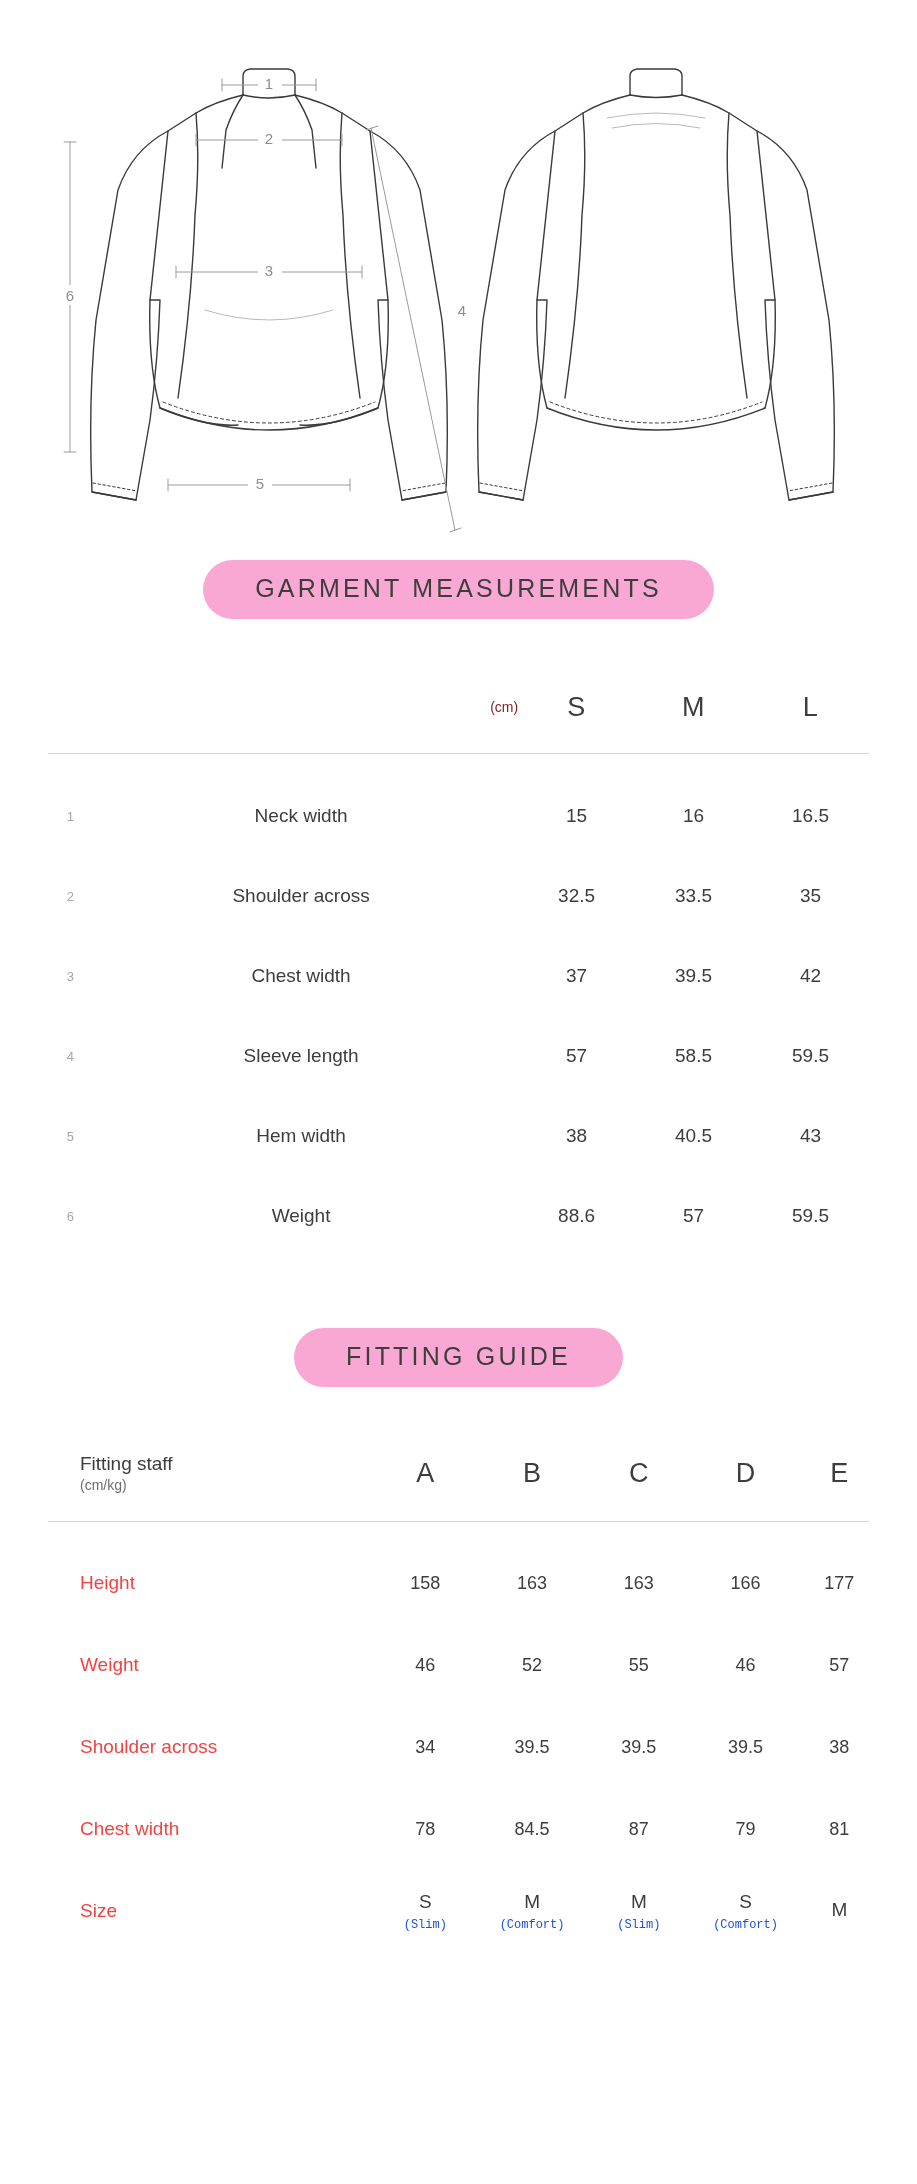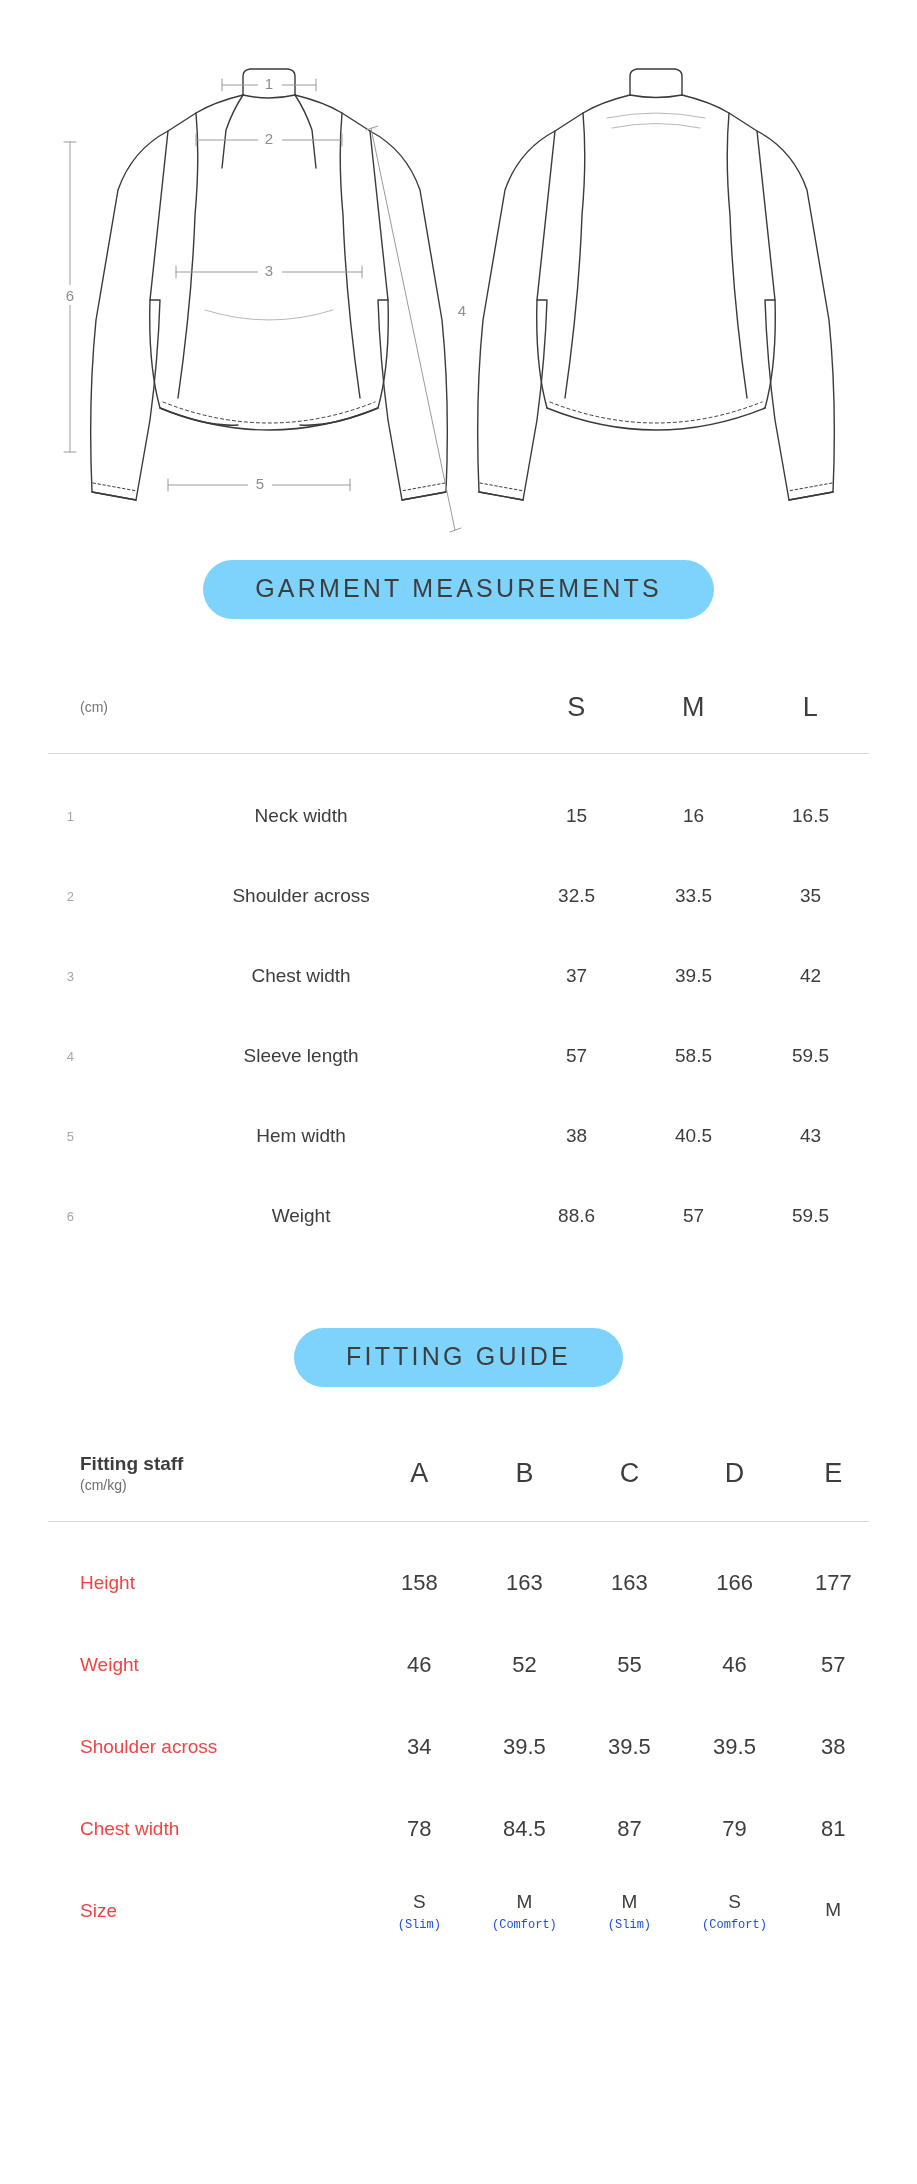--- a/index.html
+++ b/index.html
@@ -30,21 +30,21 @@
     display: block;
   }
 
   
   .pill-row {
     display: flex;
     justify-content: center;
     align-items: center;
   }
   .pill {
-    background: #7dd3fc;
+    background: #f9a8d4;
     border-radius: 40px;
     color: #3d3d3d;
     font-size: 25px;
     letter-spacing: 3.2px;
     padding: 14px 52px 16px;
     text-align: center;
     font-weight: 400;
   }
 
   
@@ -64,24 +64,24 @@
   #garment-table th, #garment-table td {
     padding: 0;
     font-weight: 400;
   }
   #garment-table thead th {
     height: 92px;
     vertical-align: middle;
     border-bottom: 1px solid #d8d8d8;
   }
   .unit-cell {
-    text-align: left;
+    text-align: right;
     padding-left: 32px !important;
     font-size: 14px;
-    color: #737373;
+    color: #7f1d1d;
   }
   .size-head {
     font-size: 27px;
     color: #3d3d3d;
     text-align: center;
     font-weight: 400;
     letter-spacing: 0.5px;
   }
   #garment-table tbody tr td {
     height: 80px;
@@ -127,21 +127,21 @@
     border-bottom: 1px solid #d8d8d8;
   }
   .staff-head {
     text-align: left;
     padding-left: 32px !important;
     line-height: 1.35;
   }
   .staff-head .t1 {
     font-size: 19px;
     color: #3d3d3d;
-    font-weight: bold;
+    font-weight: normal;
     display: block;
   }
   .staff-head .t2 {
     font-size: 14px;
     color: #6d6d6d;
     display: block;
   }
   .letter-head {
     font-size: 27px;
     color: #3d3d3d;
@@ -156,21 +156,21 @@
     padding-top: 20px;
   }
   .frowlabel {
     font-size: 19px;
     color: #ef4444;
     text-align: left;
     padding-left: 32px !important;
     white-space: nowrap;
   }
   .fval {
-    font-size: 22px;
+    font-size: 18px;
     color: #3d3d3d;
     text-align: center;
   }
   .size-val {
     text-align: center;
     line-height: 1.35;
   }
   .size-val .sz {
     font-size: 19px;
     color: #3d3d3d;

